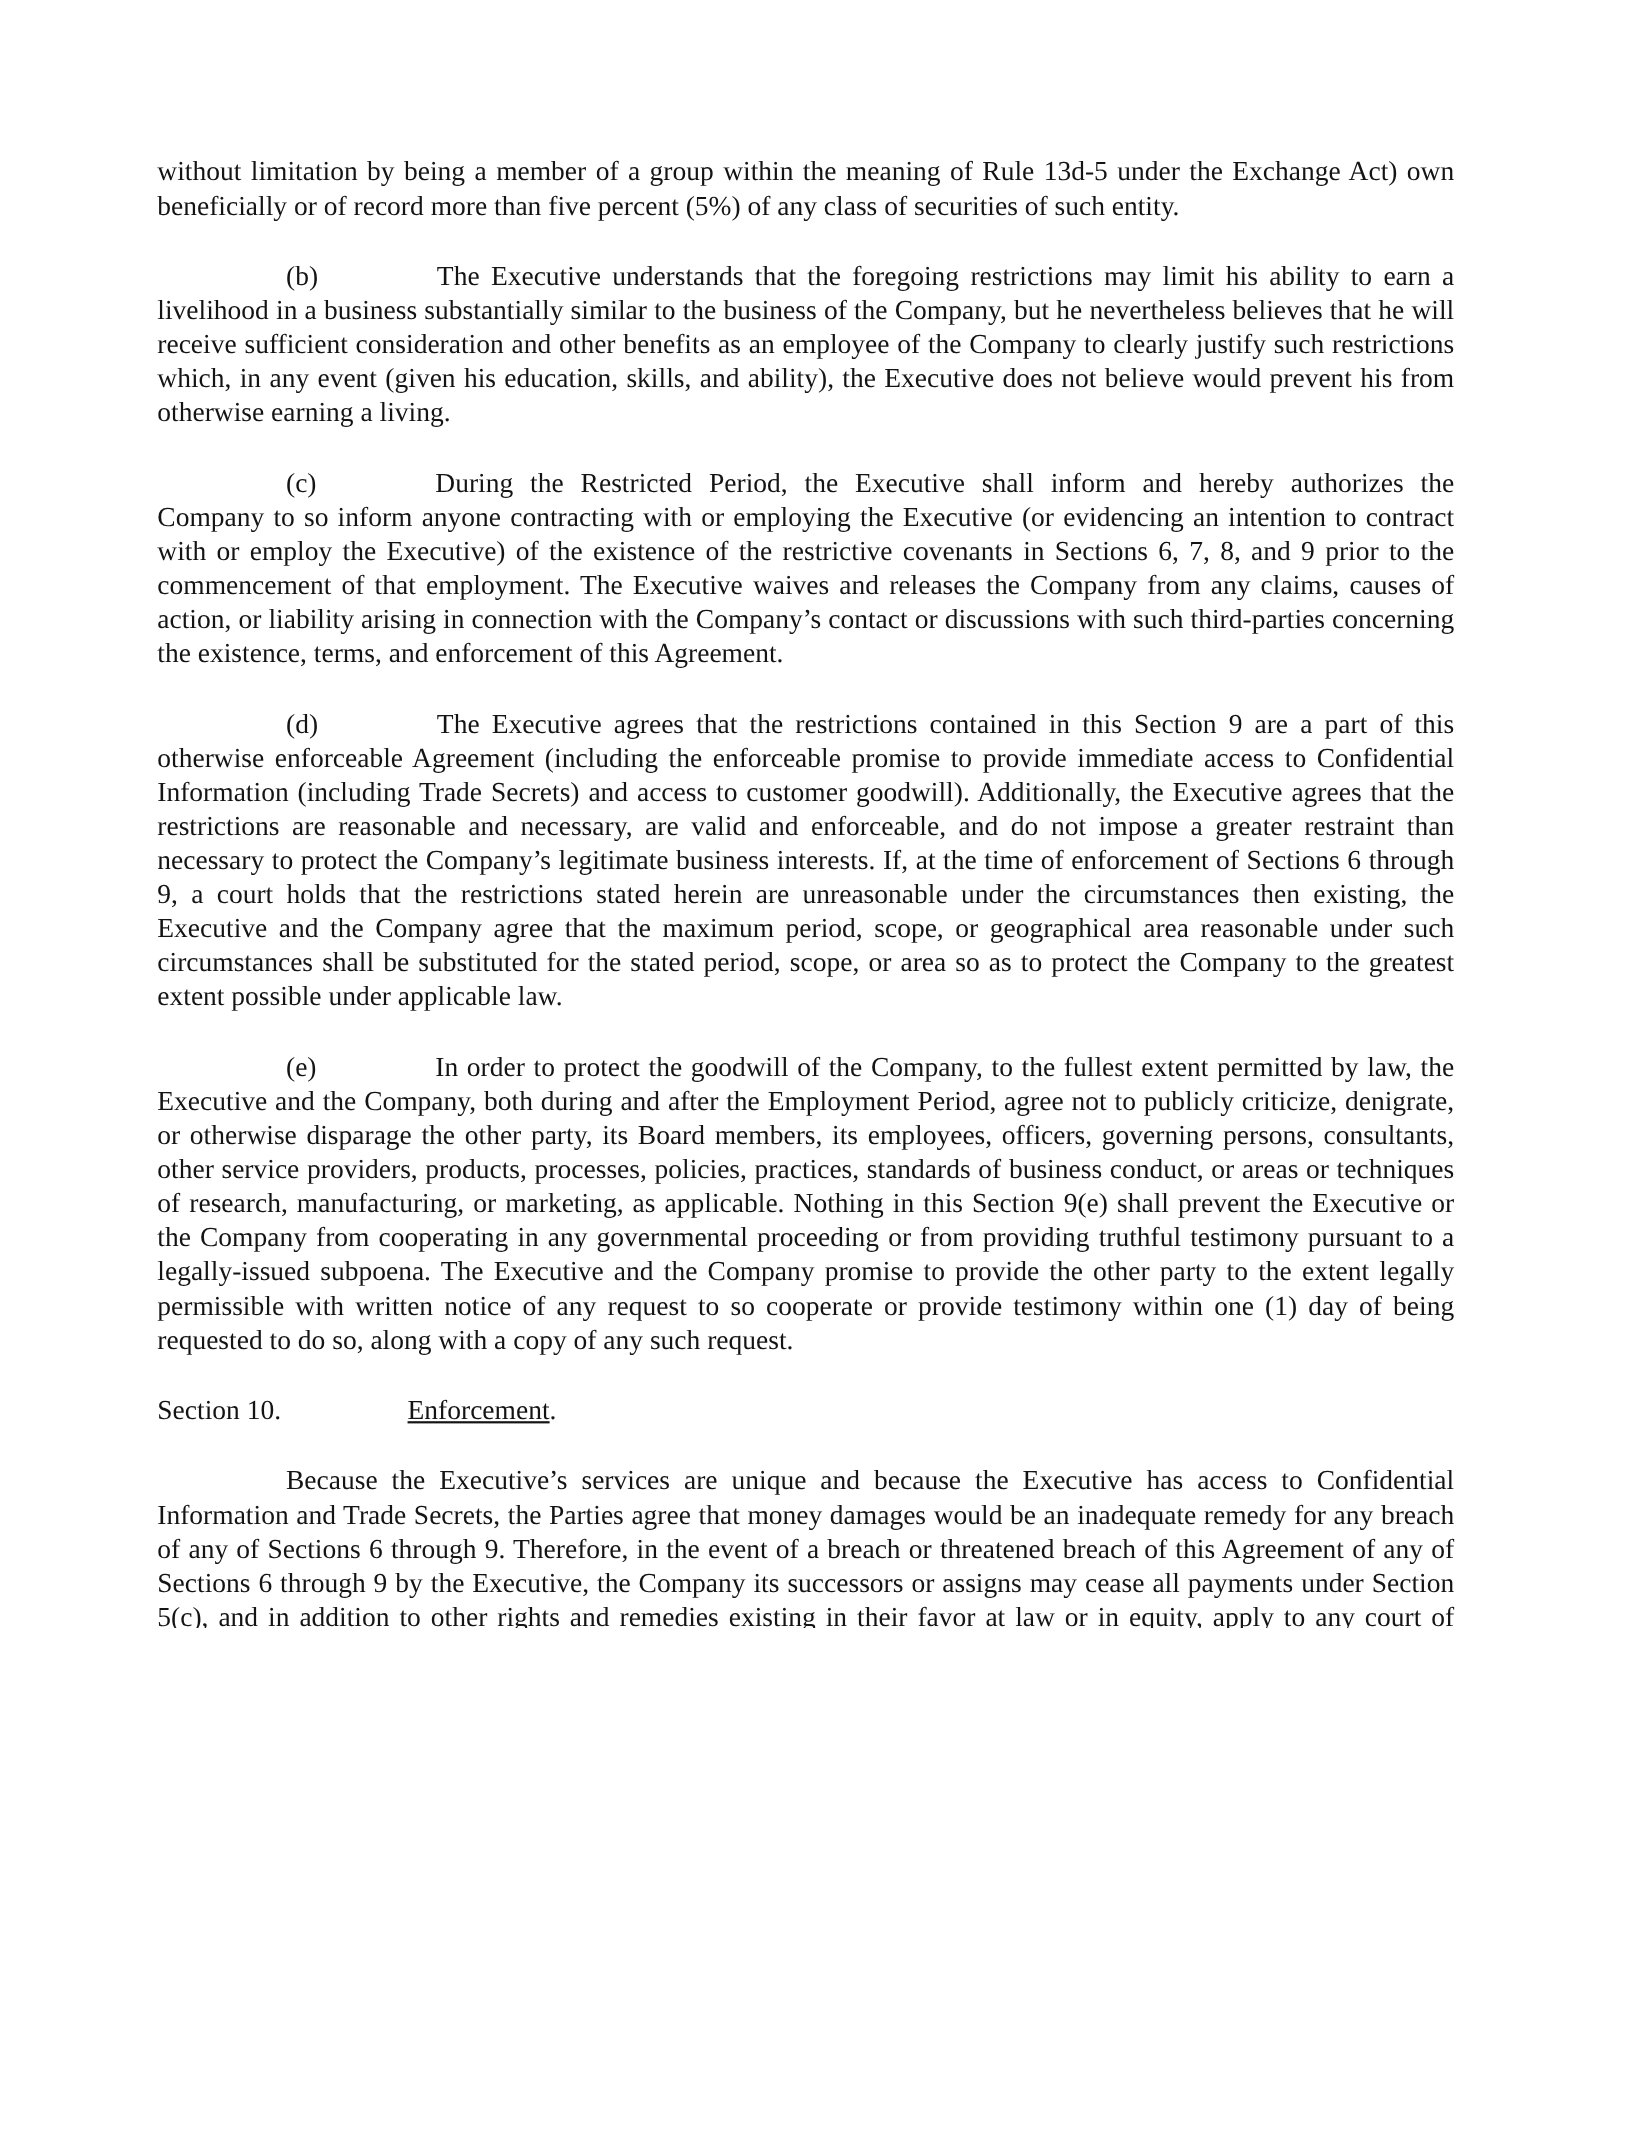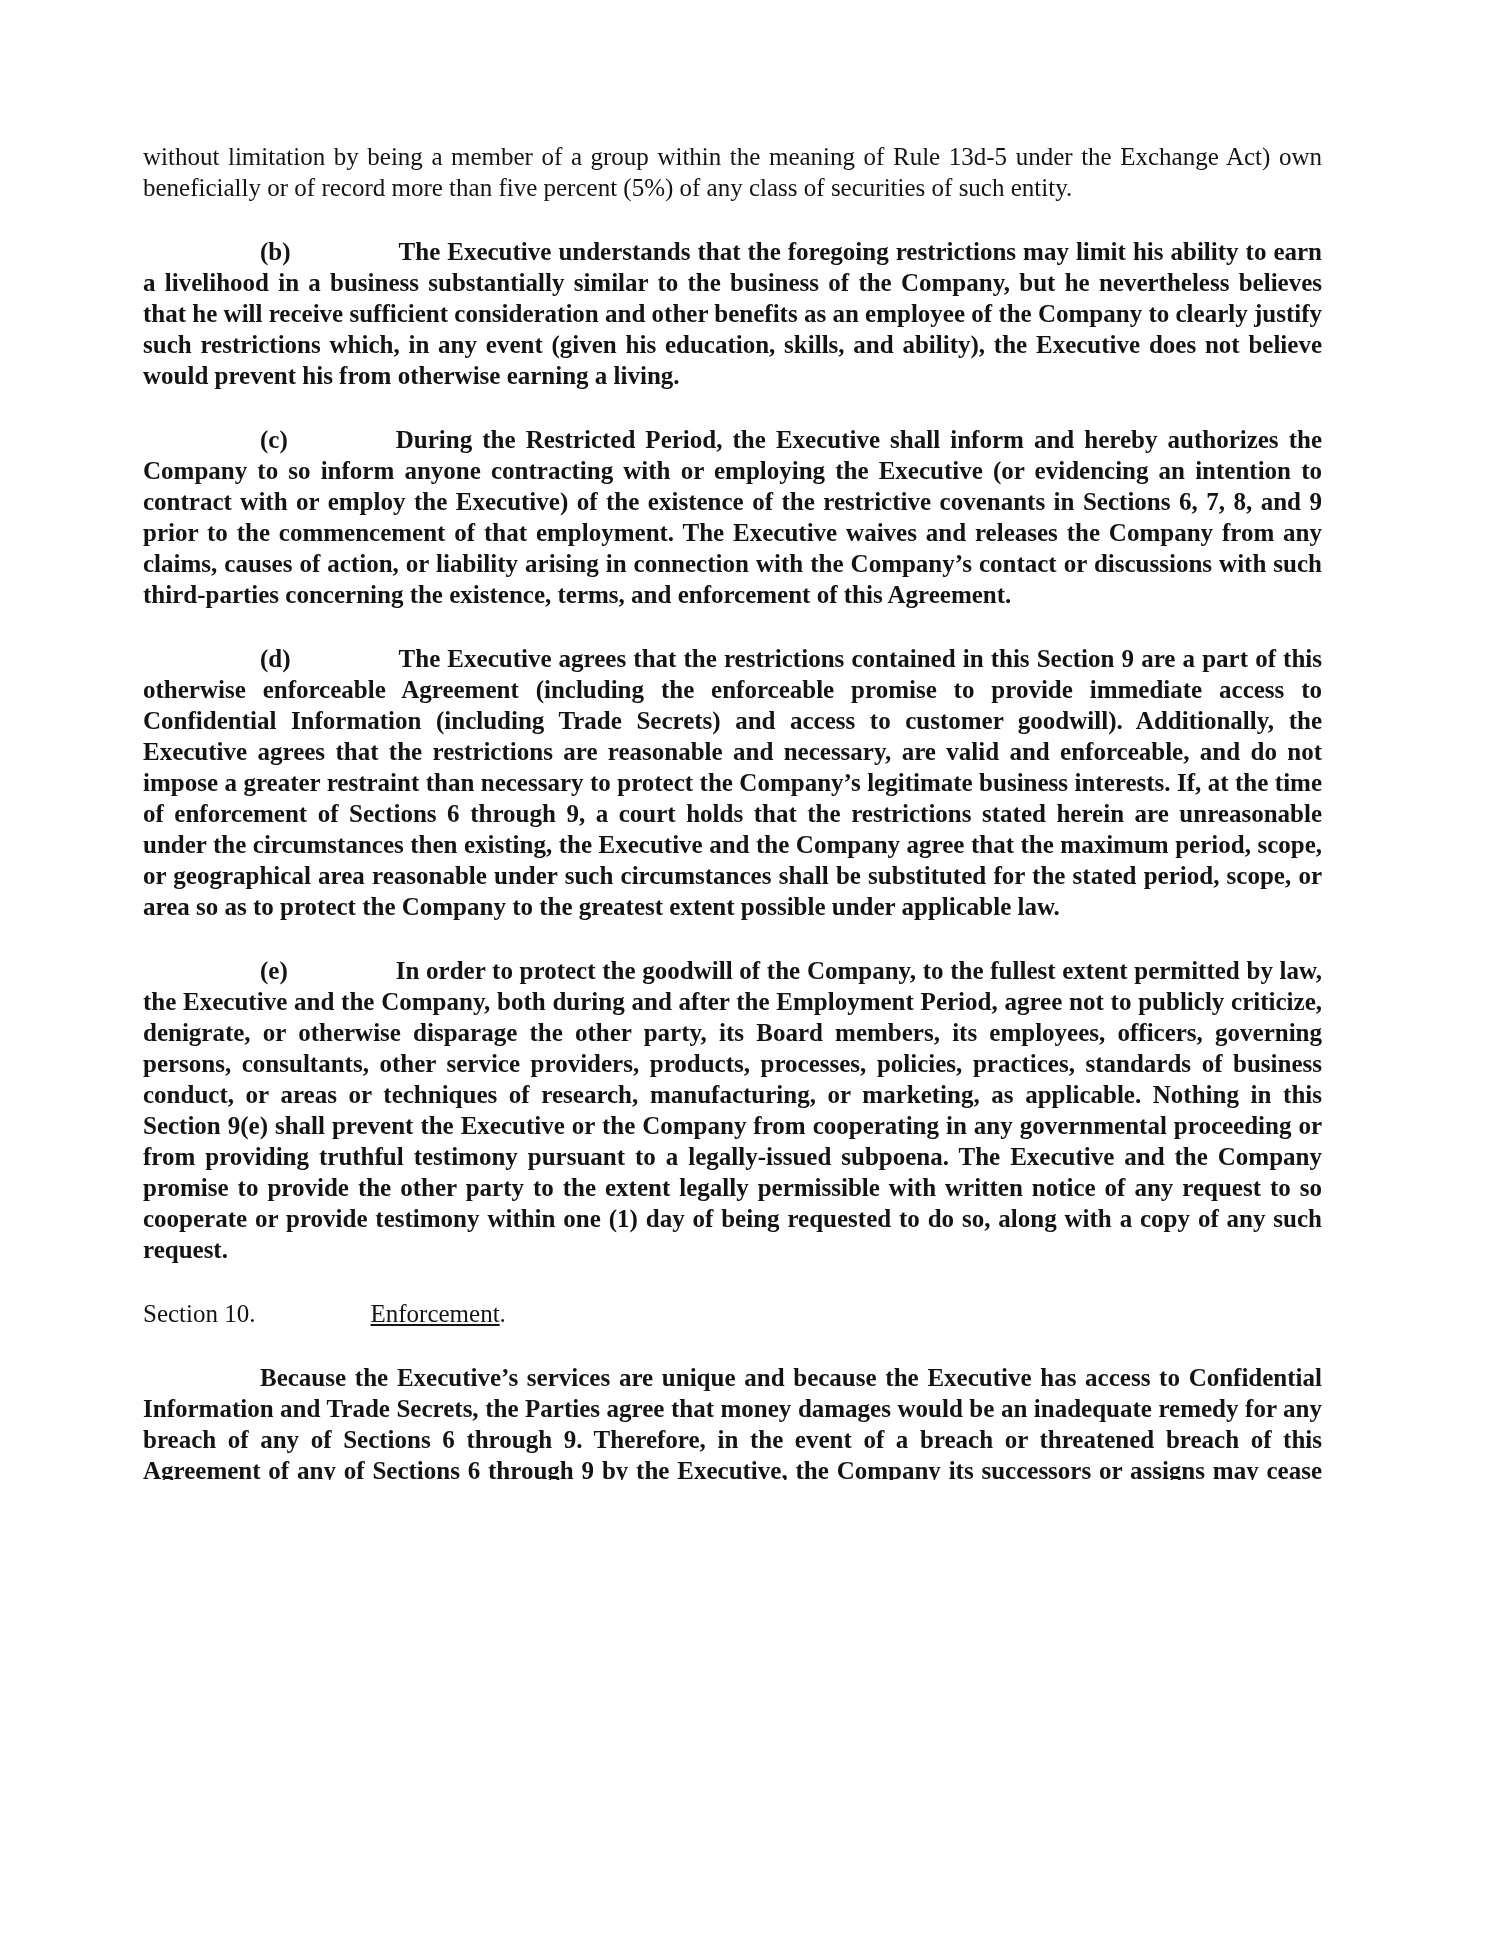--- a/index.html
+++ b/index.html
@@ -19,21 +19,20 @@
     line-height: 31px;
     color: #141414;
     overflow: hidden;
   }
   p.para {
     margin: 0 0 33px 0;
     text-align: justify;
   }
   p.indented {
     text-indent: 117px;
-    font-weight: bold;
   }
   .tab {
     display: inline-block;
     width: 108px;
   }
   .tab-heading {
     display: inline-block;
     width: 115px;
   }
   p.section-heading {

